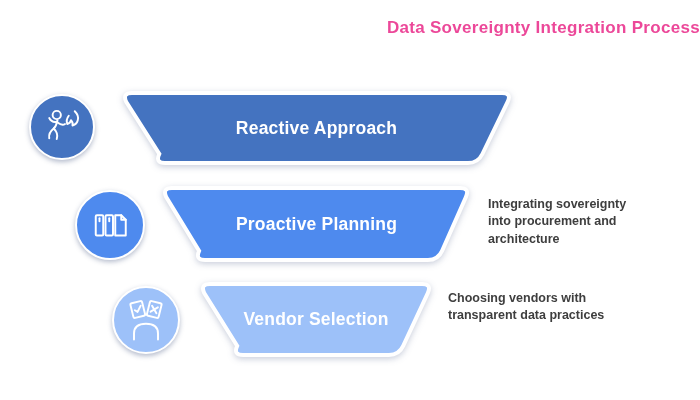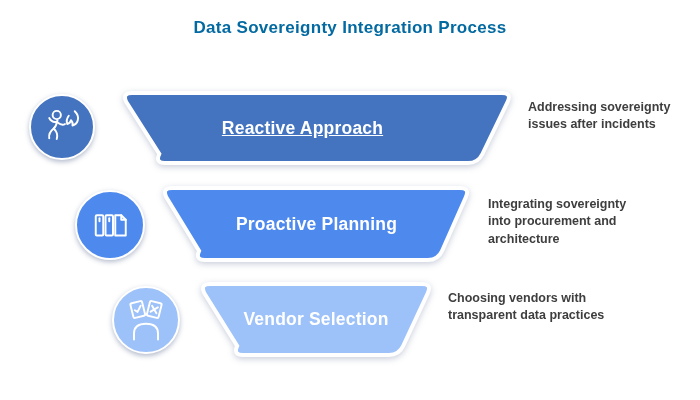--- a/index.html
+++ b/index.html
@@ -1,22 +1,22 @@
 <!DOCTYPE html>
 <html><head>
 <meta charset="utf-8">
 <style>
   html,body{margin:0;padding:0;background:#fff;}
   .canvas{
     position:relative;width:700px;height:400px;background:#ffffff;overflow:hidden;
     font-family:"Liberation Sans","DejaVu Sans",sans-serif;
   }
   .page-title{
-    position:absolute;left:0;top:18px;width:700px;text-align:center;
-    font-size:17px;font-weight:700;color:#0369a1;letter-spacing:.3px;
+    position:absolute;left:0;top:18px;width:700px;text-align:right;
+    font-size:17px;font-weight:700;color:#ec4899;letter-spacing:.3px;
   }
   .funnel-svg{position:absolute;left:0;top:0;}
   .bar-shape{stroke:#ffffff;stroke-width:4;filter:drop-shadow(0 2px 3px rgba(40,60,110,.25));}
   .bar-label{
     position:absolute;display:flex;align-items:center;justify-content:center;
     color:#ffffff;font-weight:700;font-size:17.5px;letter-spacing:.2px;text-align:center;
   }
   .stage-desc{
     position:absolute;color:#3e3e3e;font-weight:700;font-size:12.5px;line-height:1.38;
   }
@@ -34,25 +34,24 @@
 <div class="canvas">
 
   <div class="page-title">Data Sovereignty Integration Process</div>
 
   <svg class="funnel-svg" width="700" height="400" viewBox="0 0 700 400">
     <path class="bar-shape" d="M 132 93 L 502 93 Q 512 93 507.6 102 L 482.4 154 Q 478 163 468 163 L 165 163 Q 155 163 159.3 154 L 126.3 102.1 Q 122 93 132 93 Z" fill="#4473c0"></path>
     <path class="bar-shape" d="M 172 188 L 460 188 Q 470 188 465.9 197.1 L 442.1 250.9 Q 438 260 428 260 L 205 260 Q 195 260 199.1 250.9 L 166.2 197.1 Q 162 188 172 188 Z" fill="#4e8aee"></path>
     <path class="bar-shape" d="M 210 284 L 422 284 Q 432 284 427.8 293.1 L 403.2 345.9 Q 399 355 389 355 L 243 355 Q 233 355 237.2 345.9 L 204.2 293.1 Q 200 284 210 284 Z" fill="#9dc1f9"></path>
   </svg>
 
-  <div class="bar-label" style="left:141px;top:93px;width:323px;height:70px;text-decoration:underline;">Reactive Approach</div>
+  <div class="bar-label" style="left:155px;top:93px;width:323px;height:70px;">Reactive Approach</div>
   <div class="bar-label" style="left:195px;top:188px;width:243px;height:72px;">Proactive Planning</div>
   <div class="bar-label" style="left:233px;top:284px;width:166px;height:71px;">Vendor Selection</div>
 
-  <div class="stage-desc" style="left:528px;top:99px;width:162px;">Addressing sovereignty issues after incidents</div>
   <div class="stage-desc" style="left:448px;top:290px;width:158px;">Choosing vendors with transparent data practices</div>
   <div class="stage-desc" style="left:488px;top:196px;width:158px;">Integrating sovereignty into procurement and architecture</div>
 
   <div class="icon-badge" style="left: 29px; top: 94px; width: 66px; height: 66px; background: rgb(68, 115, 192);">
     <svg width="48" height="48" viewBox="0 0 64 64">
       <circle class="glyph" cx="25" cy="16" r="5.5"></circle>
       <path class="glyph" d="M26 23 C25 28 24 31 21 34"></path>
       <path class="glyph" d="M21 34 C17 37 14 41 15 47"></path>
       <path class="glyph" d="M21 34 C25 38 27 42 25 48"></path>
       <path class="glyph" d="M25 25 C20 26 17 24 15 20"></path>

